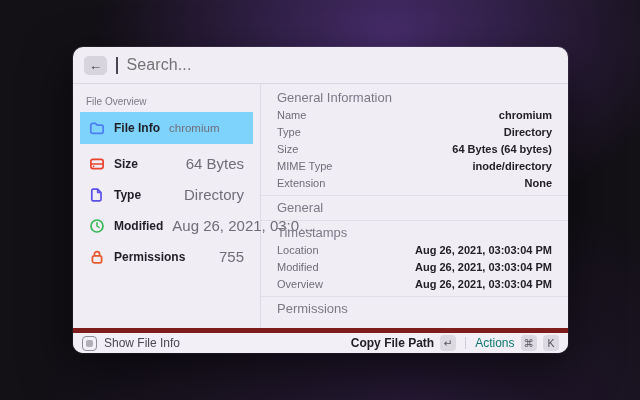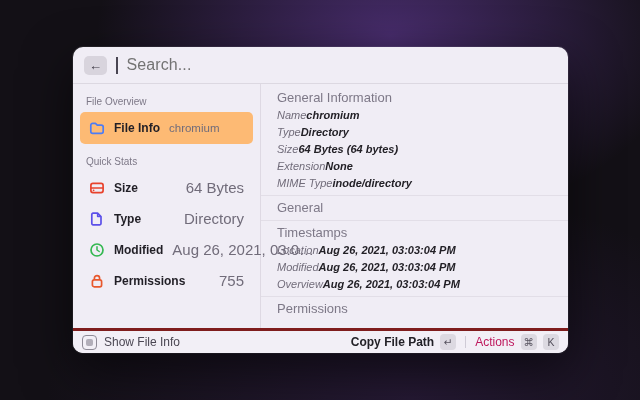--- a/index.html
+++ b/index.html
@@ -28,54 +28,54 @@
     font-size:13px; color:#3b3743; line-height:1; cursor:default; }
   .caret { width:1.5px; height:17px; background:#494552; }
   .search-placeholder { font-size:16px; color:#737373; letter-spacing:.1px; }
 
   
   .content { flex:1; display:flex; min-height:0; }
 
   
   .sidebar { width:188px; flex:0 0 188px; border-right:1px solid #ded9e3; padding:6px 7px; }
   .side-header { font-size:10px; color:#7d7887; padding:6px 6px 4px; height:22px; }
-  .file-item { height:32px; background:#fdba74; border-radius:5px;
+  .file-item { height:32px; background:#7dd3fc; border-radius:0;
     display:flex; align-items:center; padding:0 9px; gap:9px; margin-bottom:4px; }
   .item-label { font-size:12px; font-weight:bold; color:#211f26; }
   .item-sub { font-size:11.5px; color:#716c7a; }
   .stat-row { height:31px; display:flex; align-items:center; padding:0 9px; gap:9px; }
   .stat-label { font-size:12px; font-weight:bold; color:#211f26; }
   .stat-value { margin-left:auto; font-size:15px; color:#716c7a; white-space:nowrap; }
   .icon16 { width:16px; height:16px; flex:0 0 16px; display:block; }
   .ic-folder { color:#4c7cf5; }
   .ic-drive  { color:#e8432d; }
   .ic-file   { color:#5b4fe9; }
   .ic-clock  { color:#35b852; }
   .ic-lock   { color:#e8582d; }
 
   
   .detail { flex:1; padding-top:5px; overflow:hidden; min-width:0; }
   .sec-title { height:17px; display:flex; align-items:center; padding:0 16px;
     font-size:13px; color:#7d7887; }
-  .d-row { height:17px; display:flex; align-items:center; justify-content:flex-start;
-    padding:0 16px;font-style:italic; }
+  .d-row { height:17px; display:flex; align-items:center; justify-content:space-between;
+    padding:0 16px; }
   .d-label { font-size:11px; color:#716c7a; }
   .d-value { font-size:11px; font-weight:bold; color:#232127; white-space:nowrap; }
   .sec-divider { height:1px; background:#e2dee7; margin:4px 0 3px; }
 
   
-  .footer { flex:0 0 25px; height:25px; border-top:3px solid #7f1d1d; background:#f2eff6;
+  .footer { flex:0 0 25px; height:25px; border-top:5px solid #7f1d1d; background:#f2eff6;
     display:flex; align-items:center; padding:0 9px; gap:7px; }
   .app-icon { width:15px; height:15px; border:1.5px solid #8e8a96; border-radius:4px;
     display:flex; align-items:center; justify-content:center; }
   .app-icon i { display:block; width:7px; height:7px; background:#b2aeb9; border-radius:2px; }
   .footer-left-label { font-size:12px; color:#4b4753; }
   .footer-right { margin-left:auto; display:flex; align-items:center; gap:6px; }
   .primary-action { font-size:12px; font-weight:bold; color:#232127; }
-  .secondary-action { font-size:12px; color:#be185d; }
+  .secondary-action { font-size:12px; color:#0f766e; }
   .keycap { min-width:16px; height:16px; padding:0 3px; background:#dcd9e1; border-radius:4px;
     display:flex; align-items:center; justify-content:center;
     font-size:10.5px; color:#56525e; }
   .foot-sep { width:1px; height:12px; background:#cfcbd6; margin:0 3px; }
 </style>
 </head>
 <body>
 
 <div class="window">
 
@@ -93,21 +93,20 @@
       <div class="side-header">File Overview</div>
 
       <div class="file-item">
         <svg class="icon16 ic-folder" viewBox="0 0 16 16">
           <path d="M1.8 5.2a1.9 1.9 0 0 1 1.9-1.9h2.7l1.9 1.8h4a1.9 1.9 0 0 1 1.9 1.9v4.4a1.9 1.9 0 0 1-1.9 1.9H3.7a1.9 1.9 0 0 1-1.9-1.9z" fill="none" stroke="currentColor" stroke-width="1.7" stroke-linejoin="round"></path>
         </svg>
         <span class="item-label">File Info</span>
         <span class="item-sub">chromium</span>
       </div>
 
-      <div class="side-header" style="margin-top:6px">Quick Stats</div>
 
       <div class="stat-row">
         <svg class="icon16 ic-drive" viewBox="0 0 16 16">
           <rect x="1.9" y="3.4" width="12.2" height="9.2" rx="2" fill="none" stroke="currentColor" stroke-width="1.7"></rect>
           <line x1="1.9" y1="8" x2="14.1" y2="8" stroke="currentColor" stroke-width="1.7"></line>
           <circle cx="4.6" cy="10.3" r="0.9" fill="currentColor"></circle>
         </svg>
         <span class="stat-label">Size</span>
         <span class="stat-value">64 Bytes</span>
       </div>
@@ -148,26 +147,26 @@
       </div>
       <div class="d-row">
         <span class="d-label">Type</span>
         <span class="d-value">Directory</span>
       </div>
       <div class="d-row">
         <span class="d-label">Size</span>
         <span class="d-value">64 Bytes (64 bytes)</span>
       </div>
       <div class="d-row">
+        <span class="d-label">MIME Type</span>
+        <span class="d-value">inode/directory</span>
+      </div>
+      <div class="d-row">
         <span class="d-label">Extension</span>
         <span class="d-value">None</span>
-      </div>
-      <div class="d-row">
-        <span class="d-label">MIME Type</span>
-        <span class="d-value">inode/directory</span>
       </div>
 
       <div class="sec-divider"></div>
 
       <div class="sec-title">General</div>
 
       <div class="sec-divider"></div>
 
       <div class="sec-title">Timestamps</div>
       <div class="d-row">

